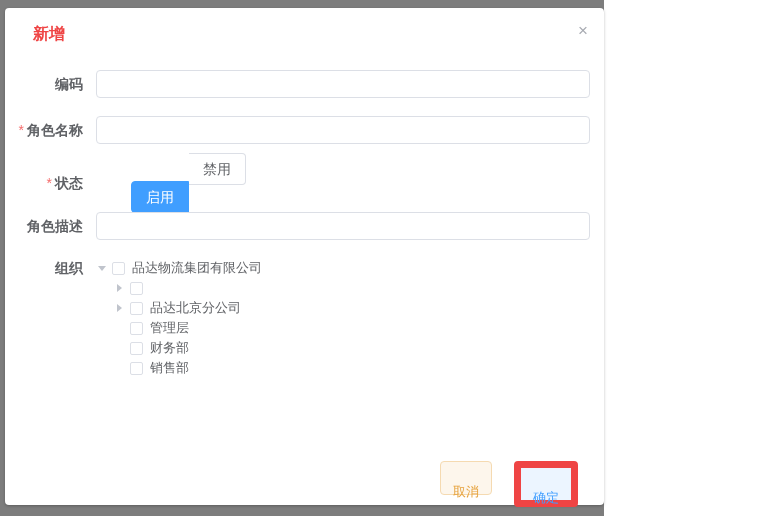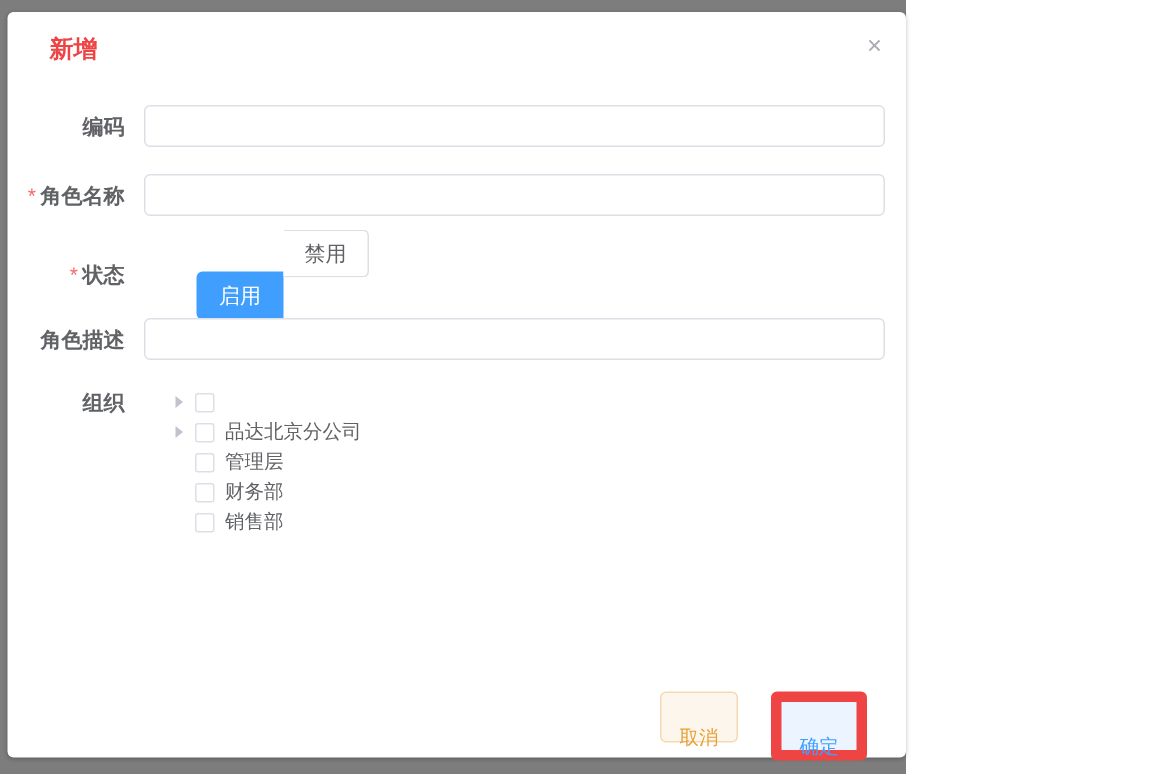--- a/index.html
+++ b/index.html
@@ -117,20 +117,27 @@
       </div>
       <input class="text-input" type="text" value="" style="">
     </div>
 
     <div class="form-row row-organization">
       <div class="form-label">
         <span>组织</span>
       </div>
       <div class="tree">
 
+        <div class="tree-node lvl0">
+          <span class="expander">
+              <span class="tri-down"></span>
+            </span>
+          <span class="checkbox"></span>
+          <span class="tree-label">品达物流集团有限公司</span>
+        </div>
 
         <div class="tree-node lvl1">
           <span class="expander">
               <span class="tri-right"></span>
             </span>
           <span class="checkbox"></span>
         </div>
 
         <div class="tree-node lvl1">
           <span class="expander">

